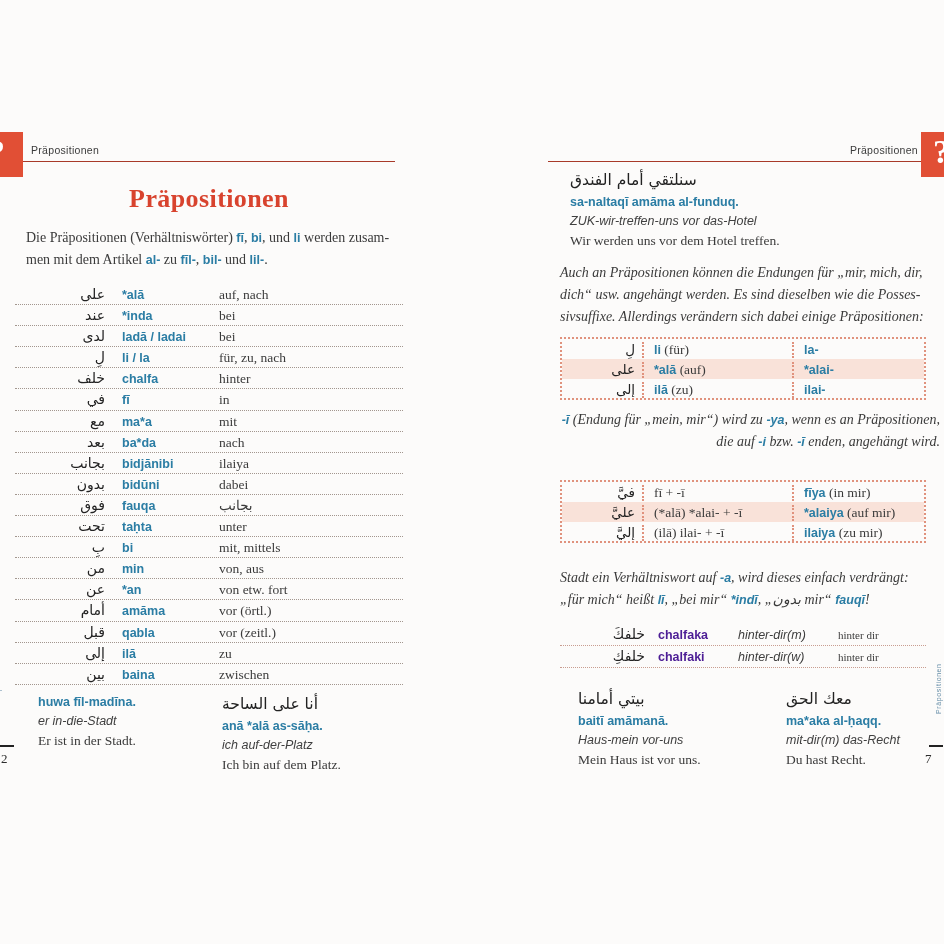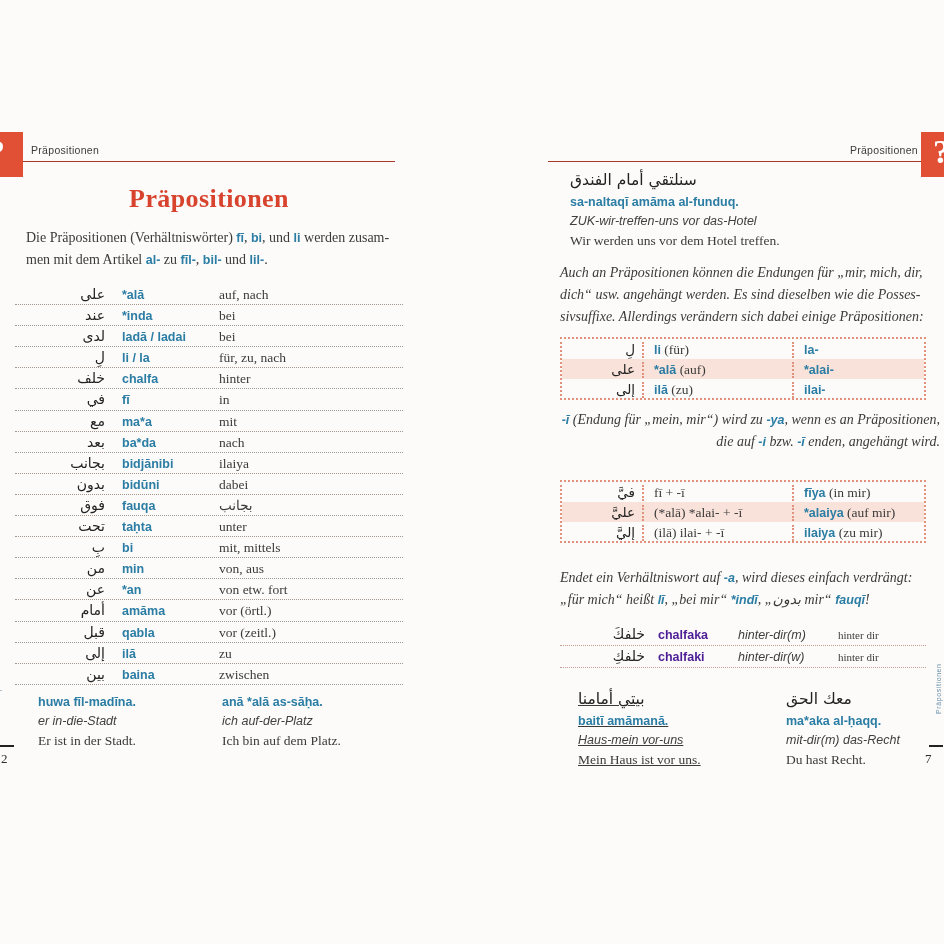--- a/index.html
+++ b/index.html
@@ -194,20 +194,21 @@
         <span class="c-de">zwischen</span>
       </div>
     </div>
 
   <div class="exblock" id="ex-left-1" style="left:38px; top:695px;">
       <div class="ex-tr">huwa fīl-madīna.</div>
       <div class="ex-gl">er in-die-Stadt</div>
       <div class="ex-de">Er ist in der Stadt.</div>
     </div>
   <div class="exblock" id="ex-left-2" style="left:222px; top:695px;">
+      <div class="ex-ar">أنا على الساحة</div>
       <div class="ex-tr">anā *alā as-sāḥa.</div>
       <div class="ex-gl">ich auf-der-Platz</div>
       <div class="ex-de">Ich bin auf dem Platz.</div>
     </div>
 
   <div class="margin-note mn-left">Präpositionen</div>
   <div class="corner-bar bar-left"></div>
   <div class="pageno pageno-left">2</div>
 
   <div class="tab tab-right">
@@ -264,40 +265,40 @@
         <span class="t-suf"><span class="b2">*alaiya</span><span class="note"> (auf mir)</span></span>
       </div>
       <div class="trow">
         <span class="t-ar">إليَّ</span>
         <span class="t-mid">(ilā) ilai- + -ī</span>
         <span class="t-suf"><span class="b2">ilaiya</span><span class="note"> (zu mir)</span></span>
       </div>
     </div>
 
   <div class="para" style="top:567px;">
-      <div class="pline"><span>Endet ein Verhältniswort auf </span><span class="b">-a</span><span>, wird dieses einfach verdrängt:</span></div>
+      <div class="pline"><span>Stadt ein Verhältniswort auf </span><span class="b">-a</span><span>, wird dieses einfach verdrängt:</span></div>
       <div class="pline"><span>„für mich“ heißt </span><span class="b">lī</span><span>, „bei mir“ </span><span class="b">*indī</span><span>, „بدون mir“ </span><span class="b">fauqī</span><span>!</span></div>
     </div>
 
   <div class="chalfa" id="chalfa-rows">
       <div class="crow">
         <span class="c2-ar">خلفكَ</span>
         <span class="c2-tr">chalfaka</span>
         <span class="c2-gl">hinter-dir(m)</span>
         <span class="c2-de">hinter dir</span>
       </div>
       <div class="crow">
         <span class="c2-ar">خلفكِ</span>
         <span class="c2-tr">chalfaki</span>
         <span class="c2-gl">hinter-dir(w)</span>
         <span class="c2-de">hinter dir</span>
       </div>
     </div>
 
-  <div class="exblock" id="ex-right-1" style="left:578px; top:690px;text-decoration:underline;">
+  <div class="exblock" id="ex-right-1" style="left:578px; top:690px;">
       <div class="ex-ar">بيتي أمامنا</div>
       <div class="ex-tr">baitī amāmanā.</div>
       <div class="ex-gl">Haus-mein vor-uns</div>
       <div class="ex-de">Mein Haus ist vor uns.</div>
     </div>
   <div class="exblock" id="ex-right-2" style="left:786px; top:690px;">
       <div class="ex-ar">معك الحق</div>
       <div class="ex-tr">ma*aka al-ḥaqq.</div>
       <div class="ex-gl">mit-dir(m) das-Recht</div>
       <div class="ex-de">Du hast Recht.</div>

